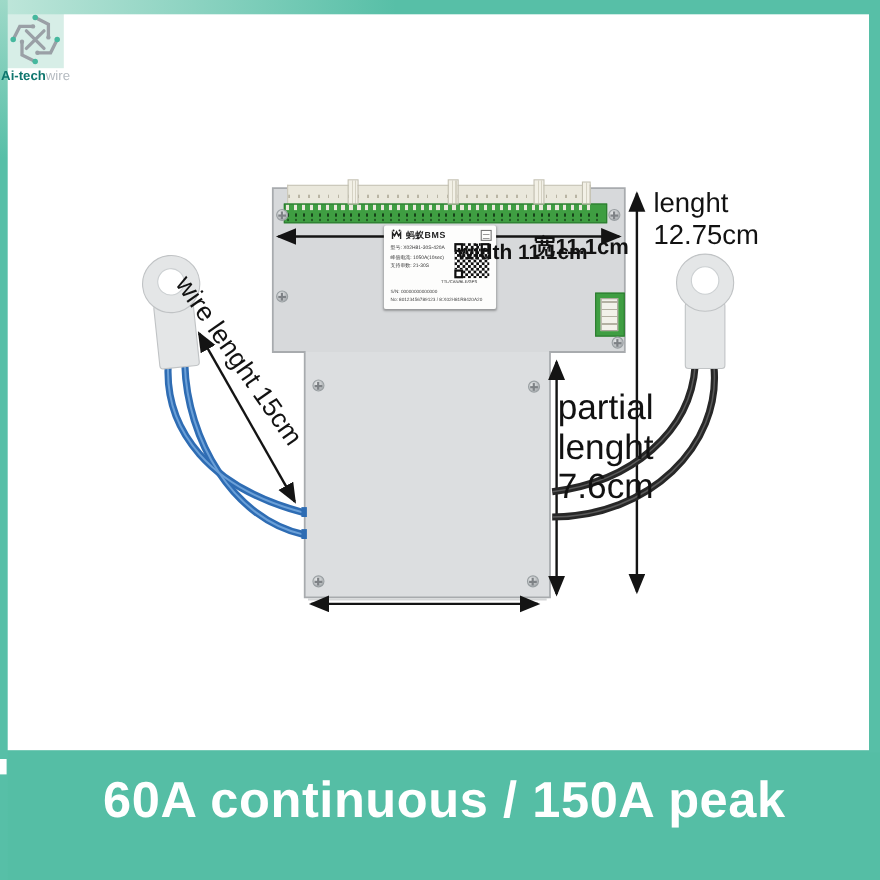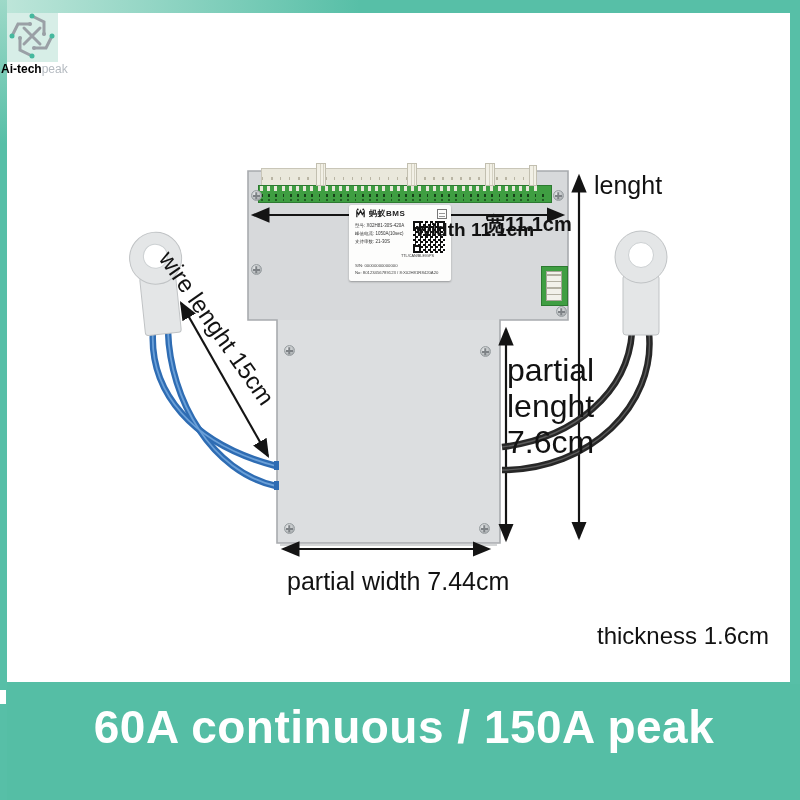--- a/index.html
+++ b/index.html
@@ -12,21 +12,21 @@
   .left-bar{left:0;top:0;width:7px;height:800px;background:linear-gradient(#9ed9c8,#57bfa7 18%);z-index:6;}
   .right-bar{left:790px;top:0;width:10px;height:684px;background:#57bfa7;z-index:6;}
   .left-notch{left:0;top:690px;width:6px;height:14px;background:#fff;z-index:7;}
   
   .banner{left:4px;top:682px;width:800px;height:118px;background:#55bea5;z-index:5;}
   .banner-text{margin-top:18px;text-align:center;font-size:46px;font-weight:700;color:#fff;letter-spacing:.5px;}
   
   .logo-box{left:6px;top:12px;width:52px;height:50px;background:#d7eee7;z-index:6;}
   .logo-svg{left:8px;top:12px;z-index:7;}
   .logo-text{left:1px;top:62px;width:90px;font-size:12px;z-index:7;white-space:nowrap;}
-  .logo-text .b{font-weight:700;color:#000000;text-align:center;}
+  .logo-text .b{font-weight:700;color:#0f766e;text-align:center;}
   .logo-text .l{font-weight:400;color:#b4bac0;}
   
   #draw{left:0;top:0;z-index:1;}
   
   .green-strip{left:258px;top:185px;width:294px;height:18px;background-color:#3f9e42;border:1px solid #2c7a30;z-index:3;
     background-image:
       repeating-linear-gradient(90deg,#eae8dc 0 3px,rgba(0,0,0,0) 3px 7.2px),
       repeating-linear-gradient(90deg,rgba(12,42,14,.8) 0 1.8px,rgba(0,0,0,0) 1.8px 7.2px),
       repeating-linear-gradient(90deg,rgba(12,42,14,.55) 0 1.8px,rgba(0,0,0,0) 1.8px 7.2px);
     background-size:277px 5px,286px 3px,286px 2px;
@@ -170,50 +170,49 @@
     <div class="plabel-sn">
       <div>S/N: 00000000000000</div>
       <div>No: 80123456789123 / 8:X02H81R8420A20</div>
     </div>
   </div>
 
   <div class="abs dim dim-width-cn">宽11.1cm</div>
   <div class="abs dim dim-width-en">width 11.1cm</div>
   <div class="abs dim dim-length">
     <div>lenght</div>
+    <div>12.75cm</div>
   </div>
   <div class="abs dim dim-plength">
     <div>partial</div>
     <div>lenght</div>
     <div>7.6cm</div>
   </div>
-  <div class="abs dim dim-pwidth">partial width 7.44cm</div>
   <div class="abs dim dim-wire">wire lenght 15cm</div>
-  <div class="abs dim dim-thickness">thickness 1.6cm</div>
 
   <div class="abs logo-box"></div>
   <svg class="abs logo-svg" width="48" height="48" viewBox="0 0 48 48">
     <g fill="none" stroke="#9aa0a6" stroke-width="3" stroke-linecap="round">
       <path d="M24 4 L36 10 L36 22"></path>
       <path d="M44 24 L38 36 L26 36"></path>
       <path d="M24 44 L12 38 L12 26"></path>
       <path d="M4 24 L10 12 L22 12"></path>
       <path d="M16 16 L32 32 M32 16 L16 32"></path>
     </g>
     <circle cx="24" cy="4" r="2.5" fill="#45b89e"></circle>
       <circle cx="44" cy="24" r="2.5" fill="#45b89e"></circle>
     <circle cx="24" cy="44" r="2.5" fill="#45b89e"></circle>
       <circle cx="4" cy="24" r="2.5" fill="#45b89e"></circle>
     <circle cx="36" cy="22" r="2" fill="#9aa0a6"></circle>
       <circle cx="26" cy="36" r="2" fill="#9aa0a6"></circle>
     <circle cx="12" cy="26" r="2" fill="#9aa0a6"></circle>
       <circle cx="22" cy="12" r="2" fill="#9aa0a6"></circle>
   </svg>
   <div class="abs logo-text">
-    <span class="b">Ai-tech</span><span class="l">peak</span>
+    <span class="b">Ai-tech</span><span class="l">wire</span>
   </div>
 
   <div class="abs top-bar"></div>
   <div class="abs left-bar"></div>
   <div class="abs right-bar"></div>
   <div class="abs left-notch"></div>
 
   <div class="abs banner">
     <div class="banner-text">60A continuous / 150A peak</div>
   </div>

